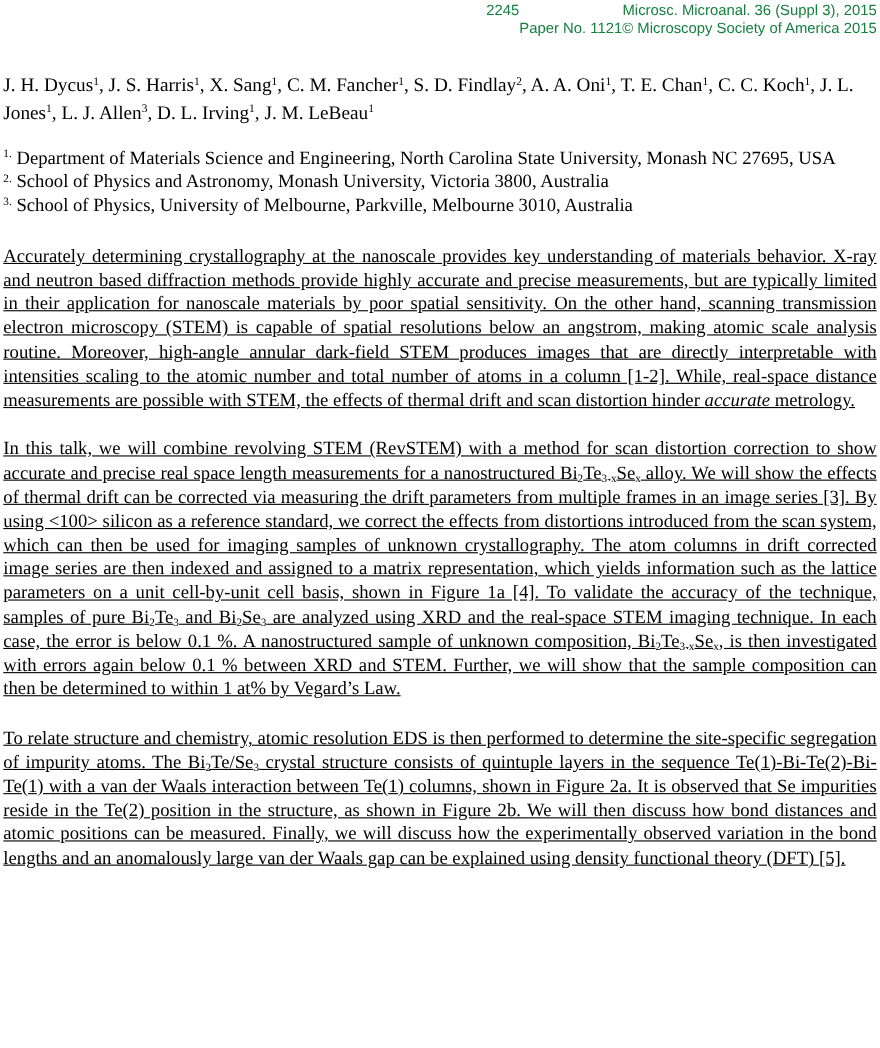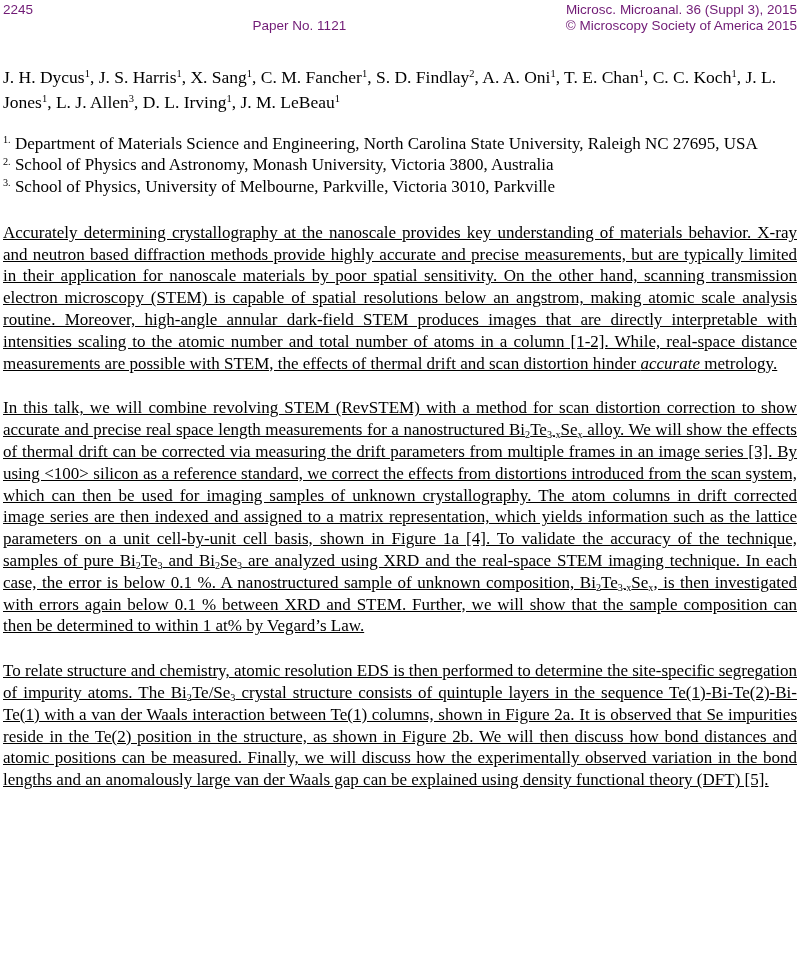--- a/index.html
+++ b/index.html
@@ -9,25 +9,25 @@
     height: 953px;
     box-sizing: border-box;
     padding: 2px 3px 0 3px;
     background: #ffffff;
     color: #000000;
     font-family: "Liberation Serif", serif;
     overflow: hidden;
   }
   .header {
     display: flex;
-    justify-content: space-between;
+    justify-content: flex-end;
     font-family: "Liberation Sans", sans-serif;
     font-size: 13.5px;
     line-height: 16px;
-    color: #701a75;
+    color: #15803d;
   }
   .h-col { display: flex; flex-direction: column; }
   .h-left  { text-align: left; }
   .h-center{ text-align: center; }
   .h-right { text-align: right; }
   .h-spacer { height: 16px; }
   .title {
     margin-top: 40px;
     font-size: 20.5px;
     line-height: 30px;
@@ -78,22 +78,22 @@
     <div class="h-col h-right">
       <div>Microsc. Microanal. 36 (Suppl 3), 2015</div>
       <div>© Microscopy Society of America 2015</div>
     </div>
   </div>
 
 
   <p class="authors"><span>J. H. Dycus</span><span class="sup">1</span><span>, J. S. Harris</span><span class="sup">1</span><span>, X. Sang</span><span class="sup">1</span><span>, C. M. Fancher</span><span class="sup">1</span><span>, S. D. Findlay</span><span class="sup">2</span><span>, A. A. Oni</span><span class="sup">1</span><span>, T. E. Chan</span><span class="sup">1</span><span>, C. C. Koch</span><span class="sup">1</span><span>, J. L. Jones</span><span class="sup">1</span><span>, L. J. Allen</span><span class="sup">3</span><span>, D. L. Irving</span><span class="sup">1</span><span>, J. M. LeBeau</span><span class="sup">1</span></p>
 
   <div class="affiliations">
-    <p class="affil"><span class="sup">1.</span><span> Department of Materials Science and Engineering, North Carolina State University, Raleigh NC 27695, USA</span></p>
+    <p class="affil"><span class="sup">1.</span><span> Department of Materials Science and Engineering, North Carolina State University, Monash NC 27695, USA</span></p>
     <p class="affil"><span class="sup">2.</span><span> School of Physics and Astronomy, Monash University, Victoria 3800, Australia</span></p>
-    <p class="affil"><span class="sup">3.</span><span> School of Physics, University of Melbourne, Parkville, Victoria 3010, Parkville</span></p>
+    <p class="affil"><span class="sup">3.</span><span> School of Physics, University of Melbourne, Parkville, Melbourne 3010, Australia</span></p>
   </div>
 
   <p class="para para-first"><span>Accurately determining crystallography at the nanoscale provides key understanding of materials behavior. X-ray and neutron based diffraction methods provide highly accurate and precise measurements, but are typically limited in their application for nanoscale materials by poor spatial sensitivity. On the other hand, scanning transmission electron microscopy (STEM) is capable of spatial resolutions below an angstrom, making atomic scale analysis routine. Moreover, high-angle annular dark-field STEM produces images that are directly interpretable with intensities scaling to the atomic number and total number of atoms in a column [1-2]. While, real-space distance measurements are possible with STEM, the effects of thermal drift and scan distortion hinder </span><span class="i">accurate</span><span> metrology.</span></p>
   <p class="para"><span>In this talk, we will combine revolving STEM (RevSTEM) with a method for scan distortion correction to show accurate and precise real space length measurements for a nanostructured Bi</span><span class="sub">2</span><span>Te</span><span class="sub">3-x</span><span>Se</span><span class="sub">x</span><span> alloy. We will show the effects of thermal drift can be corrected via measuring the drift parameters from multiple frames in an image series [3]. By using &lt;100&gt; silicon as a reference standard, we correct the effects from distortions introduced from the scan system, which can then be used for imaging samples of unknown crystallography. The atom columns in drift corrected image series are then indexed and assigned to a matrix representation, which yields information such as the lattice parameters on a unit cell-by-unit cell basis, shown in Figure 1a [4]. To validate the accuracy of the technique, samples of pure Bi</span><span class="sub">2</span><span>Te</span><span class="sub">3</span><span> and Bi</span><span class="sub">2</span><span>Se</span><span class="sub">3</span><span> are analyzed using XRD and the real-space STEM imaging technique. In each case, the error is below 0.1 %. A nanostructured sample of unknown composition, Bi</span><span class="sub">2</span><span>Te</span><span class="sub">3-x</span><span>Se</span><span class="sub">x</span><span>, is then investigated with errors again below 0.1 % between XRD and STEM. Further, we will show that the sample composition can then be determined to within 1 at% by Vegard’s Law.</span></p>
   <p class="para"><span>To relate structure and chemistry, atomic resolution EDS is then performed to determine the site-specific segregation of impurity atoms. The Bi</span><span class="sub">2</span><span>Te/Se</span><span class="sub">3</span><span> crystal structure consists of quintuple layers in the sequence Te(1)-Bi-Te(2)-Bi-Te(1) with a van der Waals interaction between Te(1) columns, shown in Figure 2a. It is observed that Se impurities reside in the Te(2) position in the structure, as shown in Figure 2b. We will then discuss how bond distances and atomic positions can be measured. Finally, we will discuss how the experimentally observed variation in the bond lengths and an anomalously large van der Waals gap can be explained using density functional theory (DFT) [5].</span></p>
 
 </div>
 
 </body></html>

